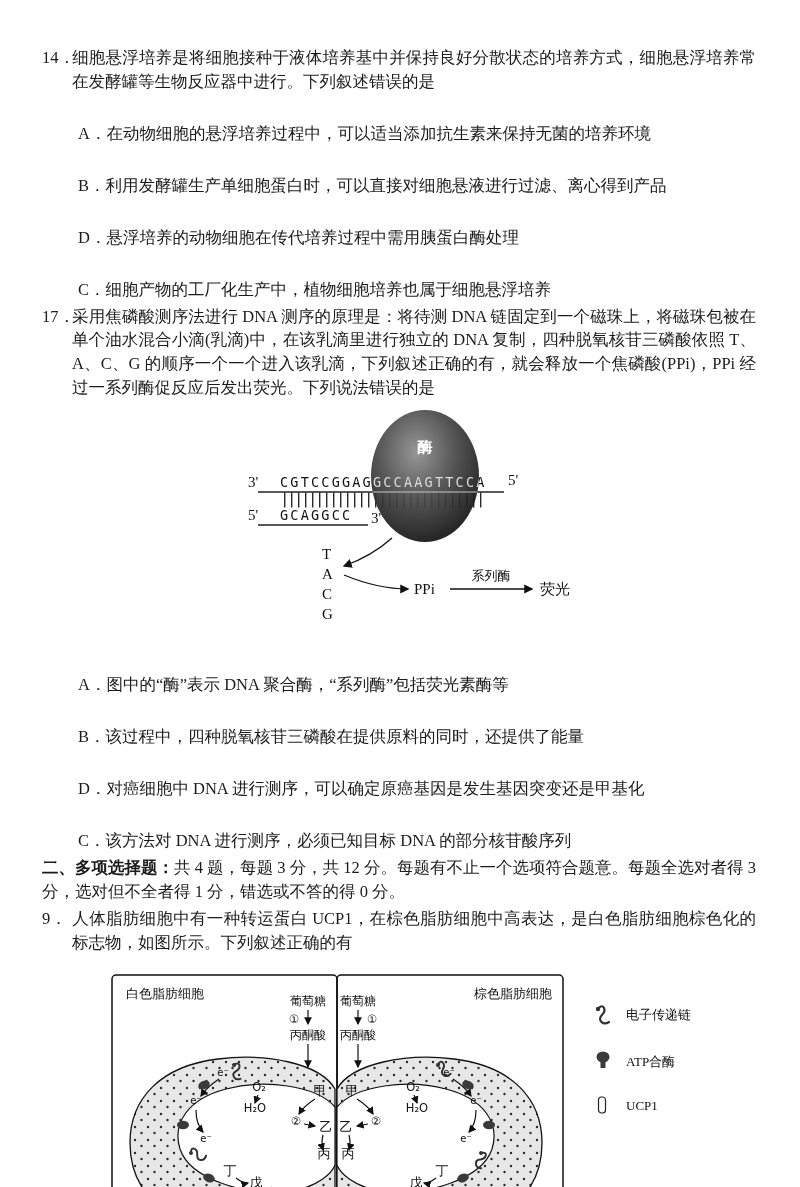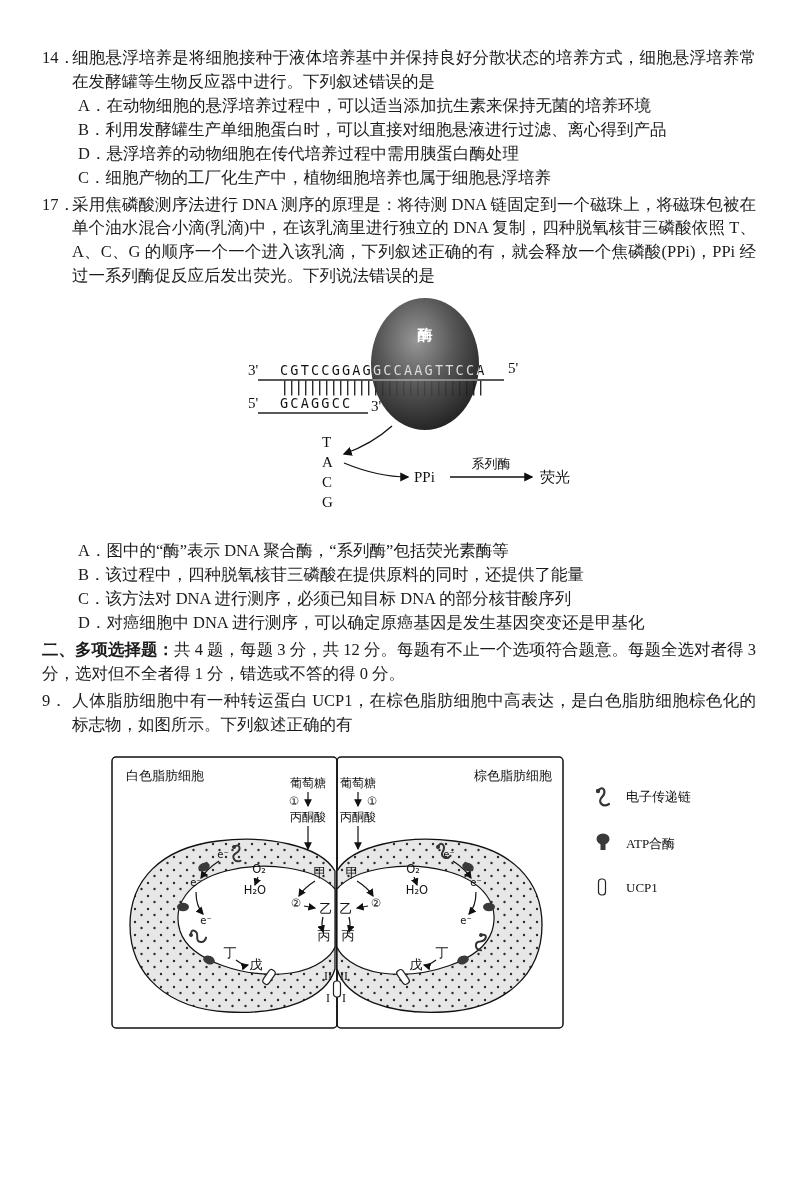--- a/index.html
+++ b/index.html
@@ -12,21 +12,21 @@
     padding:46px 44px 0 42px;
     font-family:"Liberation Serif","DejaVu Serif",serif;
     font-size:16.5px;
     line-height:1.45;
     color:#1b1b1b;
     overflow:hidden;
   }
   .question { margin-bottom:3px; }
   p.hang { margin-left:30px; text-indent:-30px; text-align:justify; }
   .qnum { display:inline-block; width:30px; text-indent:0; }
-  p.option { margin-left:36px; text-align:justify; }
+  p.option { margin-left:36px; text-align:justify;margin-top:28px; }
   .section-header { margin:3px 0 3px 0; text-align:justify; }
   .section-lead { font-weight:600; }
   figure { display:block; }
   .fig-dna { margin:8px 0 6px 198px; }
   .fig-cell { margin:12px 0 0 64px; }
 
   
   svg text { font-family:"Liberation Serif","DejaVu Serif","DejaVu Sans",serif; fill:#111; }
   .ln { stroke:#222; stroke-width:1.3; }
   .arrow { stroke:#111; stroke-width:1.3; fill:none; }
@@ -103,22 +103,22 @@
         <path d="M104,167 Q138,181 168,181" class="arrow" marker-end="url(#arr1)"></path>
         <text x="174" y="186" class="t15">PPi</text>
         <line x1="210" y1="181" x2="292" y2="181" class="arrow" marker-end="url(#arr1)"></line>
         <text x="251" y="172" text-anchor="middle" class="t13">系列酶</text>
         <text x="300" y="186" class="t15">荧光</text>
       </svg>
     </figure>
 
     <p class="option">A．图中的“酶”表示 DNA 聚合酶，“系列酶”包括荧光素酶等</p>
     <p class="option">B．该过程中，四种脱氧核苷三磷酸在提供原料的同时，还提供了能量</p>
+    <p class="option">D．对癌细胞中 DNA 进行测序，可以确定原癌基因是发生基因突变还是甲基化</p>
     <p class="option">C．该方法对 DNA 进行测序，必须已知目标 DNA 的部分核苷酸序列</p>
-    <p class="option">D．对癌细胞中 DNA 进行测序，可以确定原癌基因是发生基因突变还是甲基化</p>
   </section>
 
   <p class="section-header"><span class="section-lead">二、多项选择题：</span><span>共 4 题，每题 3 分，共 12 分。每题有不止一个选项符合题意。每题全选对者得 3 分，选对但不全者得 1 分，错选或不答的得 0 分。</span></p>
 
   <section class="question">
     <p class="hang"><span class="qnum">9．</span><span>人体脂肪细胞中有一种转运蛋白 UCP1，在棕色脂肪细胞中高表达，是白色脂肪细胞棕色化的标志物，如图所示。下列叙述正确的有</span></p>
 
     <figure class="fig-cell">
       <svg width="600" height="292" viewBox="0 0 600 292">
         <defs>

